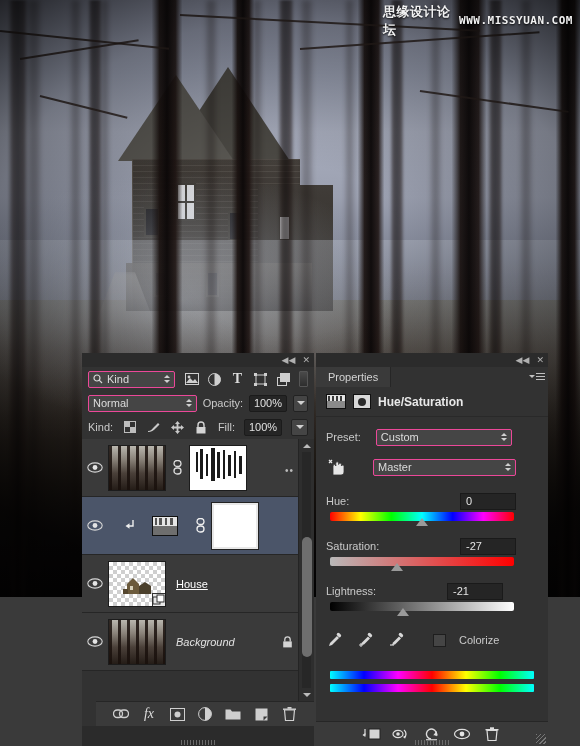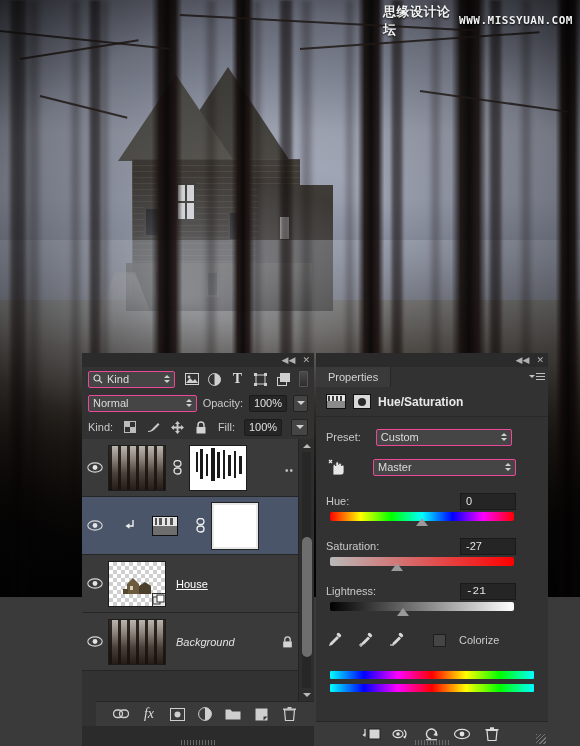--- a/index.html
+++ b/index.html
@@ -622,21 +622,21 @@
     <div class="prop-row" style="margin-top:14px; justify-content:space-between;">
       <span class="prop-lbl">Saturation:</span>
       <div class="valbox" style="margin-right:22px;">-27</div>
     </div>
     <div class="slider-track sl-sat" style="margin-right:34px;">
       <span class="sl-knob" style="left:calc(36.5% - 6px);"></span>
     </div>
 
     <div class="prop-row" style="margin-top:14px; justify-content:space-between;">
       <span class="prop-lbl">Lightness:</span>
-      <div class="valbox" style="margin-right:22px;font-family:Liberation Mono, monospace;">-21</div>
+      <div class="valbox" style="margin-right:35px;">-21</div>
     </div>
     <div class="slider-track sl-light" style="margin-right:34px;">
       <span class="sl-knob" style="left:calc(39.5% - 6px);"></span>
     </div>
 
     <div class="prop-row" style="margin-top:18px; gap:13px;">
       <span class="ficon" style="width:18px;">
         <svg width="16" height="16" viewBox="0 0 16 16">
             <path d="M2 14 L3 11 L10 4 L12 6 L5 13 Z" fill="#d8d8d8"></path>
             <rect x="9.5" y="1.5" width="5" height="3.2" rx="1.6" transform="rotate(45 12 3)" fill="#d8d8d8"></rect>

